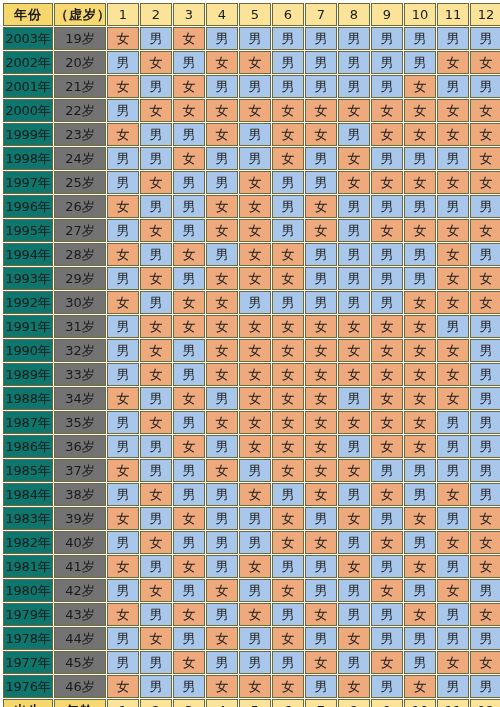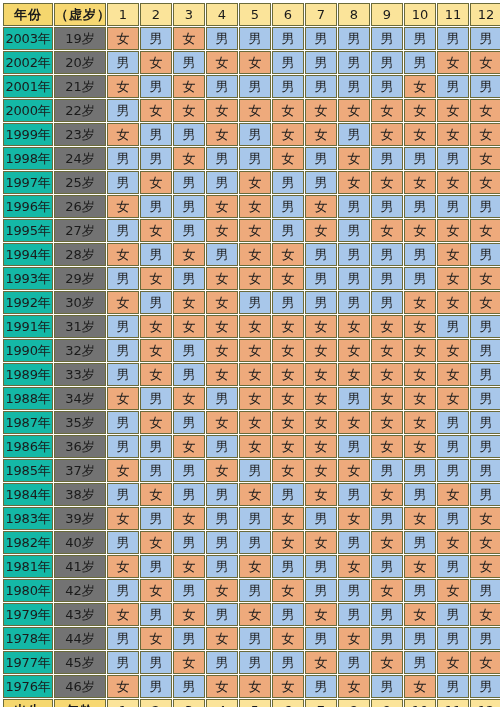--- a/index.html
+++ b/index.html
@@ -56,21 +56,21 @@
     font-weight: bold;
     font-size: 13px;
     letter-spacing: 1px;
   }
   td.hdr-month {
     background: #fbe49a;
     font-size: 13px;
   }
   
   td.year-cell {
-    background: #14b8a6;
+    background: #0f766e;
     font-size: 12.5px;
     letter-spacing: -0.2px;
   }
   td.age-cell {
     background: #737373;
     font-size: 12.5px;
   }
   
   td.v-male {
     background: #a8c7ea;

